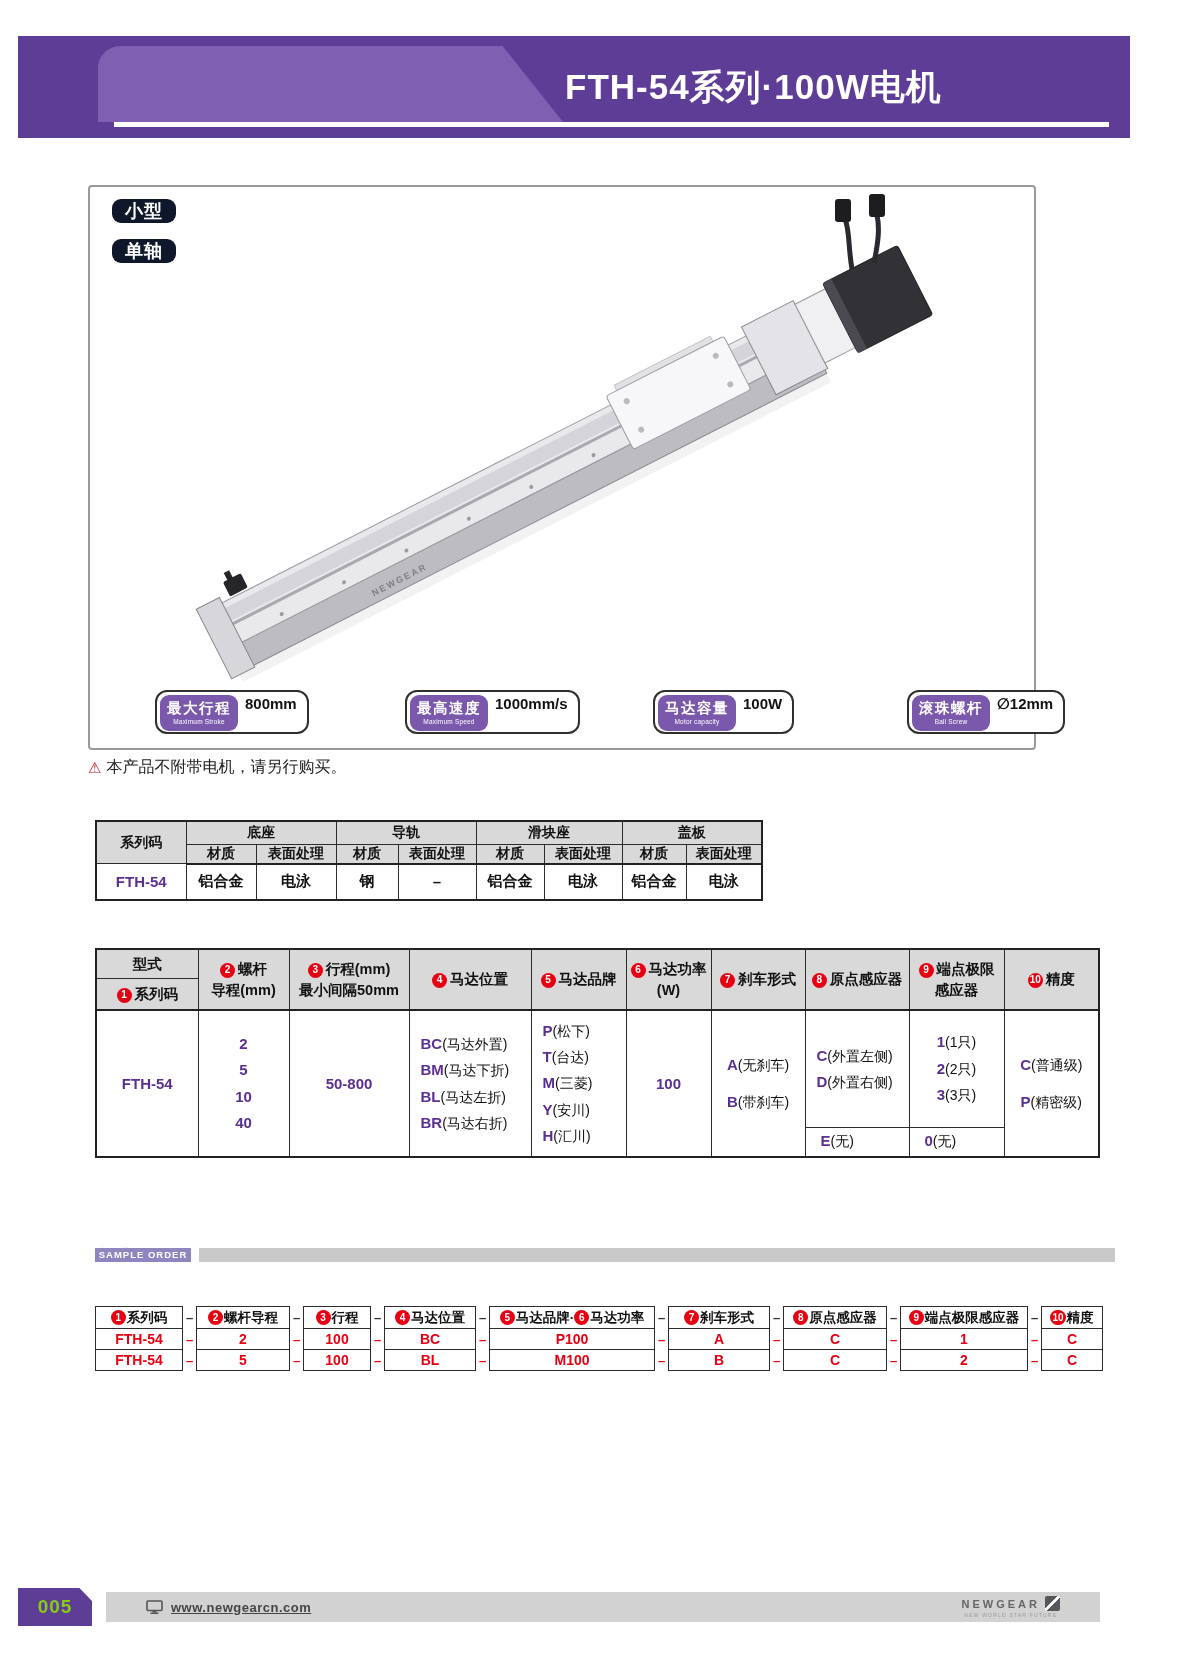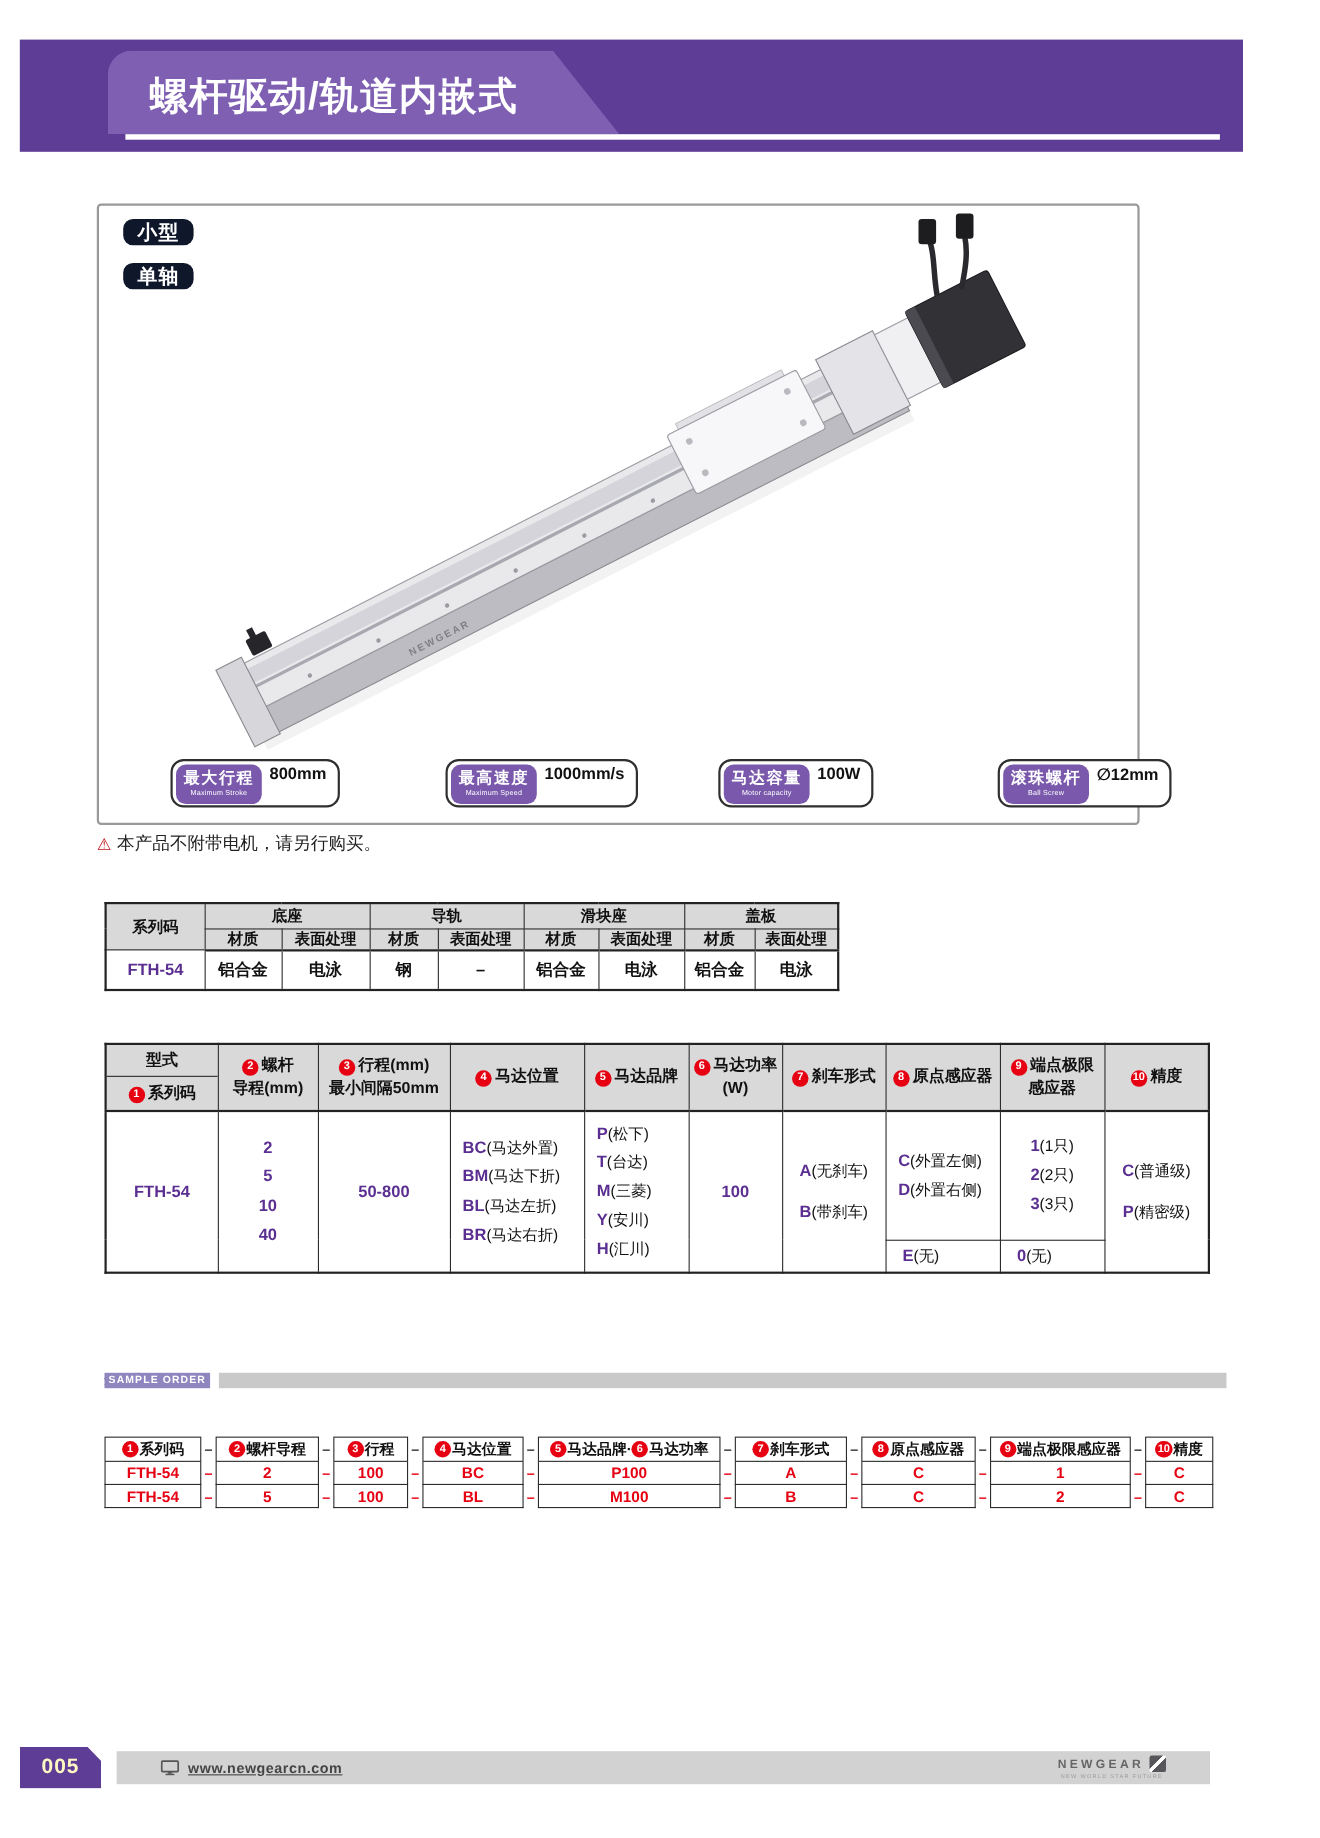--- a/index.html
+++ b/index.html
@@ -85,35 +85,35 @@
 .so-h .cnum{margin-right:1px}
 .so-seg{display:inline-flex;align-items:center}
 .so-v{height:21px;border:1px solid #2b2b2b;border-top:none;display:flex;align-items:center;justify-content:center;font-size:14px;color:#e60012;font-weight:bold}
 .so-dashes{position:absolute;left:-13px;top:0;width:13px;display:flex;flex-direction:column;align-items:center}
 .so-dashes span{display:block;font-weight:bold}
 .so-dash-h{height:23px;line-height:23px;color:#333;font-size:13px}
 .so-dash-v{height:21px;line-height:21px;color:#e60012;font-size:13px}
 .so-table div.so-col:first-of-type .so-dashes{display:none}
 
 
-.footer-page{position:absolute;left:18px;top:1588px;width:74px;height:38px;background:#5e3d96;color:#fef9c3;font-weight:bold;font-size:19px;display:flex;align-items:center;justify-content:center;letter-spacing:1px;clip-path:polygon(0 0,83% 0,100% 34%,100% 100%,0 100%)}
+.footer-page{position:absolute;left:18px;top:1588px;width:74px;height:38px;background:#5e3d96;color:#84cc16;font-weight:bold;font-size:19px;display:flex;align-items:center;justify-content:center;letter-spacing:1px;clip-path:polygon(0 0,83% 0,100% 34%,100% 100%,0 100%)}
 .footer-bar{position:absolute;left:106px;top:1592px;width:994px;height:30px;background:#d2d2d2;display:flex;align-items:center;padding:0 40px}
 .footer-link{font-size:13px;color:#444;text-decoration:underline;margin-left:8px;font-weight:600;letter-spacing:.5px}
 .brand{margin-left:auto;display:flex;flex-direction:column;align-items:center}
 .brand-row{display:flex;align-items:center;gap:5px}
 .brand-text{font-size:11px;font-weight:bold;letter-spacing:3px;color:#666}
 .brand-mark{width:15px;height:15px;border-radius:2px;background:linear-gradient(135deg,#57575b 42%,#fff 42%,#fff 56%,#57575b 56%)}
 .brand-tag{font-size:5px;color:#9a9a9a;letter-spacing:1.2px;margin-top:1px}
 </style>
 </head>
 <body>
 
 <div class="banner">
   <div class="banner-tab"></div>
-  <div class="banner-title left">螺杆驱动/轨道内嵌式</div>
+  <div class="banner-title right">FTH-54系列·100W电机</div>
   <div class="banner-line"></div>
 </div>
 
 <div class="product-box">
 
   <svg class="product-art" viewBox="0 0 948 520">
     <g transform="rotate(-27 430 300)">
       <rect x="95" y="338" width="660" height="10" fill="#000" opacity="0.05"></rect>
       <rect x="100" y="312" width="655" height="26" fill="#bcbcc2" stroke="#8a8a90" stroke-width="1"></rect>
       <rect x="100" y="268" width="655" height="44" fill="#e9e9ec" stroke="#9a9aa0" stroke-width="1"></rect>

